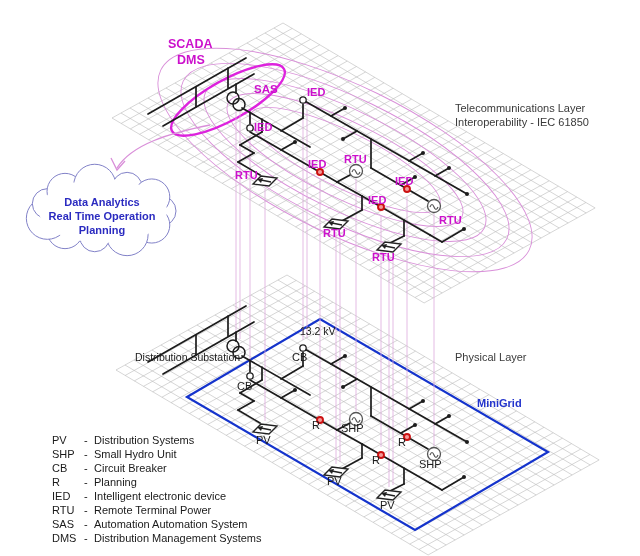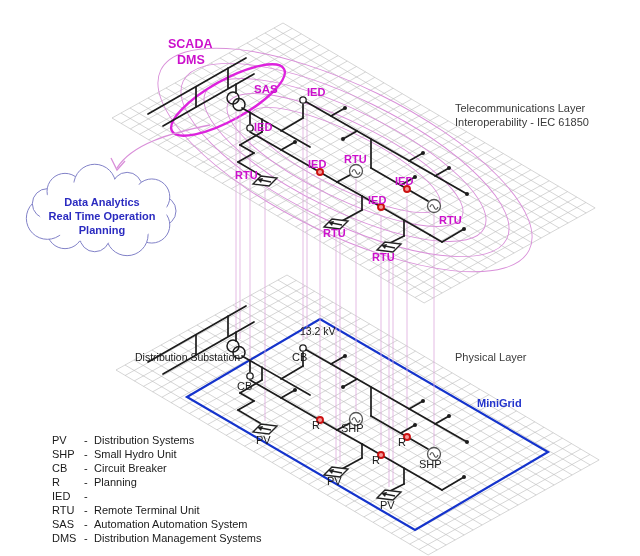--- a/index.html
+++ b/index.html
@@ -363,25 +363,26 @@
         <span class="legend-desc">Circuit Breaker</span>
       </div>
       <div class="legend-row">
         <span class="legend-abbr">R</span>
         <span class="legend-sep">-</span>
         <span class="legend-desc">Planning</span>
       </div>
       <div class="legend-row">
         <span class="legend-abbr">IED</span>
         <span class="legend-sep">-</span>
+        <span class="legend-desc">Intelligent electronic device</span>
       </div>
       <div class="legend-row">
         <span class="legend-abbr">RTU</span>
         <span class="legend-sep">-</span>
-        <span class="legend-desc">Remote Terminal Unit</span>
+        <span class="legend-desc">Remote Terminal Power</span>
       </div>
       <div class="legend-row">
         <span class="legend-abbr">SAS</span>
         <span class="legend-sep">-</span>
         <span class="legend-desc">Automation Automation System</span>
       </div>
       <div class="legend-row">
         <span class="legend-abbr">DMS</span>
         <span class="legend-sep">-</span>
         <span class="legend-desc">Distribution Management Systems</span>

